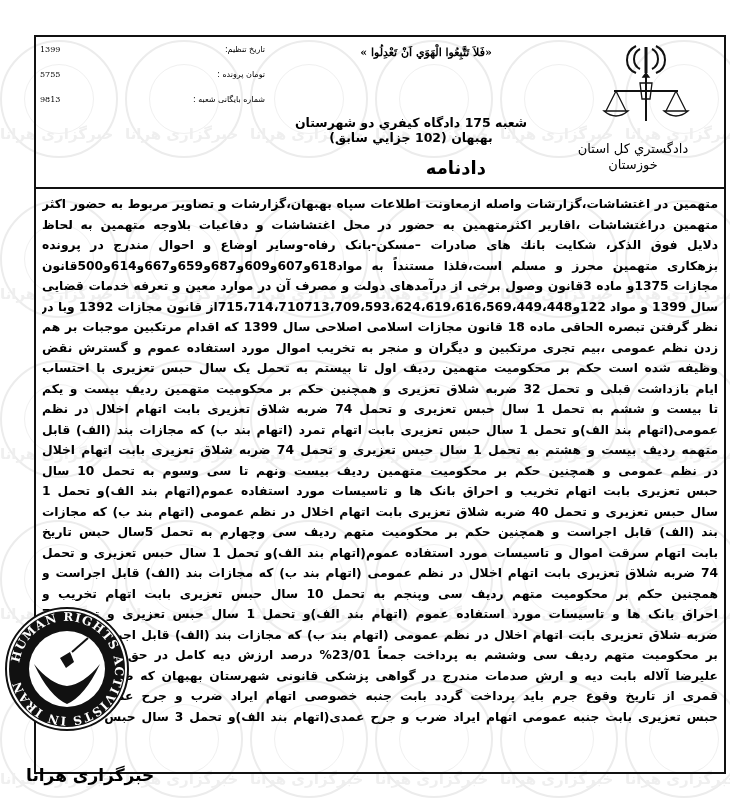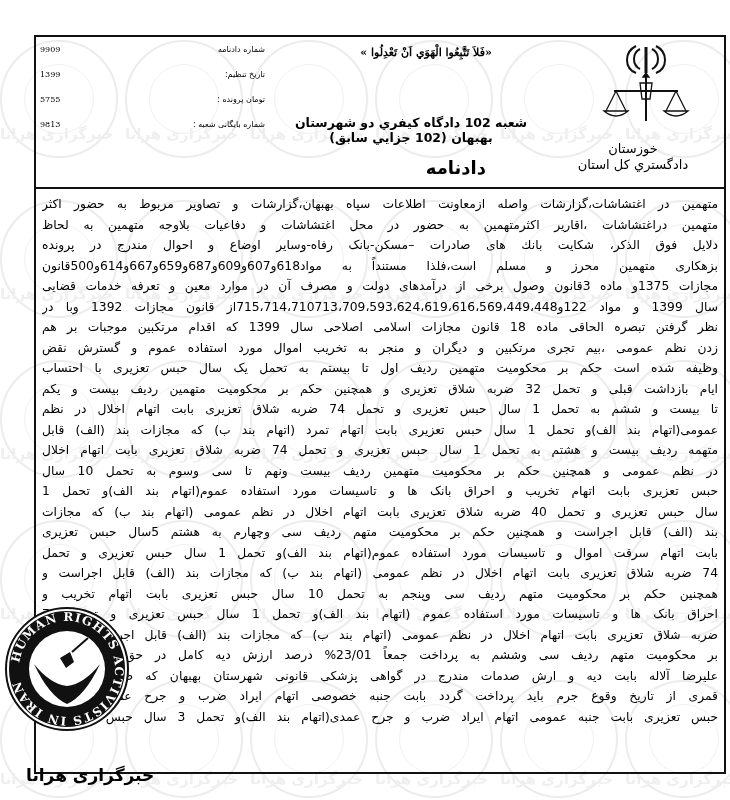--- a/index.html
+++ b/index.html
@@ -57,21 +57,21 @@
   .province {
     position:absolute; left:522px; top:104px; width:150px; text-align:center;
     direction:rtl; font-size:13px; line-height:16px;
   }
 
   .body {
     position:absolute; left:6px; right:6px; top:157px; bottom:6px;
     direction:rtl; text-align:justify; text-align-last:right;
     font-size:12.3px; line-height:20.5px; overflow:hidden;
   }
-  .body-line { display:block; white-space:nowrap; text-align:justify; text-align-last:justify; }
+  .body-line { display:block; white-space:nowrap; text-align:justify; text-align-last:justify;font-weight:bold; }
 
   .logo {
     position:absolute; left:4px; top:606px; width:126px; height:126px; z-index:3;
   }
   .logo-caption {
     position:absolute; left:26px; top:765px; z-index:3; direction:rtl;
     font-weight:bold; font-size:17px; letter-spacing:1px;
   }
 </style>
 </head>
@@ -137,40 +137,36 @@
     <div class="wm-text" style="left: 250px; top: 770px;">خبرگزاری هرانا</div>
     <div class="wm-text" style="left: 375px; top: 770px;">خبرگزاری هرانا</div>
     <div class="wm-text" style="left: 500px; top: 770px;">خبرگزاری هرانا</div>
     <div class="wm-text" style="left: 625px; top: 770px;">خبرگزاری هرانا</div>
   </div>
 
 <div class="doc">
   <div class="header">
     <div class="meta">
       <div class="meta-row">
-        <span class="meta-value">9909</span>
-        <span class="meta-label">شماره دادنامه</span>
-      </div>
-      <div class="meta-row">
         <span class="meta-value">1399</span>
         <span class="meta-label">تاريخ تنظيم:</span>
       </div>
       <div class="meta-row">
         <span class="meta-value">5755</span>
         <span class="meta-label">تومان پرونده :</span>
       </div>
       <div class="meta-row">
         <span class="meta-value">9813</span>
         <span class="meta-label">شماره بايگانی شعبه :</span>
       </div>
     </div>
 
     <div class="verse">«فَلاَ تَتَّبِعُوا الْهَوَي اَنْ تَعْدِلُوا »</div>
     <div class="court">
-      <div>شعبه 102 دادگاه كيفري دو شهرستان</div>
+      <div>شعبه 175 دادگاه كيفري دو شهرستان</div>
       <div>بهبهان (102 جزايي سابق)</div>
     </div>
     <div class="title">دادنامه</div>
 
     <svg class="emblem" viewBox="0 0 100 90">
       <g fill="none" stroke="#111" stroke-width="2">
         <path d="M44 6 C36 10 36 22 44 26"></path>
         <path d="M56 6 C64 10 64 22 56 26"></path>
         <path d="M40 3 C28 9 28 25 40 30"></path>
         <path d="M60 3 C72 9 72 25 60 30"></path>
@@ -183,43 +179,43 @@
         <line x1="20" y1="48" x2="10" y2="68"></line>
         <line x1="20" y1="48" x2="30" y2="68"></line>
         <path d="M8 68 Q20 78 32 68 Z"></path>
         <line x1="80" y1="48" x2="70" y2="68"></line>
         <line x1="80" y1="48" x2="90" y2="68"></line>
         <path d="M68 68 Q80 78 92 68 Z"></path>
         <path d="M44 40 L56 40 L54 56 L46 56 Z"></path>
       </g>
     </svg>
     <div class="province">
+      <div>دادگستري كل استان</div>
       <div>خوزستان</div>
-      <div>دادگستري كل استان</div>
     </div>
   </div>
 
   <div class="body" id="bodytext">
       <span class="body-line">متهمين در اغتشاشات،گزارشات واصله ازمعاونت اطلاعات سپاه بهبهان،گزارشات و تصاوير مربوط به حضور اكثر</span>
       <span class="body-line">متهمين دراغتشاشات ،اقارير اكثرمتهمين به حضور در محل اغتشاشات و دفاعيات بلاوجه متهمين به لحاظ</span>
       <span class="body-line">دلايل فوق الذكر، شكايت بانك های صادرات –مسكن-بانک رفاه-وساير اوضاع و احوال مندرج در پرونده</span>
       <span class="body-line">بزهكاری متهمين محرز و مسلم است،فلذا مستنداً به مواد618و607و609و687و659و667و614و500قانون</span>
       <span class="body-line">مجازات 1375و ماده 3قانون وصول برخی از درآمدهای دولت و مصرف آن در موارد معين و تعرفه خدمات قضايی</span>
       <span class="body-line">سال 1399 و مواد 122و715،714،710713،709،593،624،619،616،569،449،448از قانون مجازات 1392 وبا در</span>
       <span class="body-line">نظر گرفتن تبصره الحاقی ماده 18 قانون مجازات اسلامی اصلاحی سال 1399 كه اقدام مرتكبين موجبات بر هم</span>
       <span class="body-line">زدن نظم عمومی ،بيم تجری مرتكبين و ديگران و منجر به تخريب اموال مورد استفاده عموم و گسترش نقض</span>
       <span class="body-line">وظيفه شده است حكم بر محكوميت متهمين رديف اول تا بيستم به تحمل يک سال حبس تعزيری با احتساب</span>
       <span class="body-line">ايام بازداشت قبلی و تحمل 32 ضربه شلاق تعزيری و همچنين حكم بر محكوميت متهمين رديف بيست و يكم</span>
       <span class="body-line">تا بيست و ششم به تحمل 1 سال حبس تعزيری و تحمل 74 ضربه شلاق تعزيری بابت اتهام اخلال در نظم</span>
       <span class="body-line">عمومی(اتهام بند الف)و تحمل 1 سال حبس تعزيری بابت اتهام تمرد (اتهام بند ب) كه مجازات بند (الف) قابل</span>
       <span class="body-line">متهمه رديف بيست و هشتم به تحمل 1 سال حبس تعزيری و تحمل 74 ضربه شلاق تعزيری بابت اتهام اخلال</span>
       <span class="body-line">در نظم عمومی و همچنين حكم بر محكوميت متهمين رديف بيست ونهم تا سی وسوم به تحمل 10 سال</span>
       <span class="body-line">حبس تعزيری بابت اتهام تخريب و احراق بانک ها و تاسيسات مورد استفاده عموم(اتهام بند الف)و تحمل 1</span>
       <span class="body-line">سال حبس تعزيری و تحمل 40 ضربه شلاق تعزيری بابت اتهام اخلال در نظم عمومی (اتهام بند ب) كه مجازات</span>
-      <span class="body-line">بند (الف) قابل اجراست و همچنين حكم بر محكوميت متهم رديف سی وچهارم به هشتم 5سال حبس تعزيری</span>
+      <span class="body-line">بند (الف) قابل اجراست و همچنين حكم بر محكوميت متهم رديف سی وچهارم به تحمل 5سال حبس تاريخ</span>
       <span class="body-line">بابت اتهام سرقت اموال و تاسيسات مورد استفاده عموم(اتهام بند الف)و تحمل 1 سال حبس تعزيری و تحمل</span>
       <span class="body-line">74 ضربه شلاق تعزيری بابت اتهام اخلال در نظم عمومی (اتهام بند ب) كه مجازات بند (الف) قابل اجراست و</span>
       <span class="body-line">همچنين حكم بر محكوميت متهم رديف سی وپنجم به تحمل 10 سال حبس تعزيری بابت اتهام تخريب و</span>
       <span class="body-line">احراق بانک ها و تاسيسات مورد استفاده عموم (اتهام بند الف)و تحمل 1 سال حبس تعزيری و تحمل 74</span>
       <span class="body-line">ضربه شلاق تعزيری بابت اتهام اخلال در نظم عمومی (اتهام بند ب) كه مجازات بند (الف) قابل اجراست و حكم</span>
       <span class="body-line">بر محكوميت متهم رديف سی وششم به پرداخت جمعاً 23/01% درصد ارزش ديه كامل در حق مصدوم آقای</span>
       <span class="body-line">عليرضا آلاله بابت ديه و ارش صدمات مندرج در گواهی پزشكی قانونی شهرستان بهبهان كه ظرف يک سال</span>
       <span class="body-line">قمری از تاريخ وقوع جرم بايد پرداخت گردد بابت جنبه خصوصی اتهام ايراد ضرب و جرح عمدی و تحمل</span>
       <span class="body-line">حبس تعزيری بابت جنبه عمومی اتهام ايراد ضرب و جرح عمدی(اتهام بند الف)و تحمل 3 سال حبس تعزيری و</span>
     </div>

